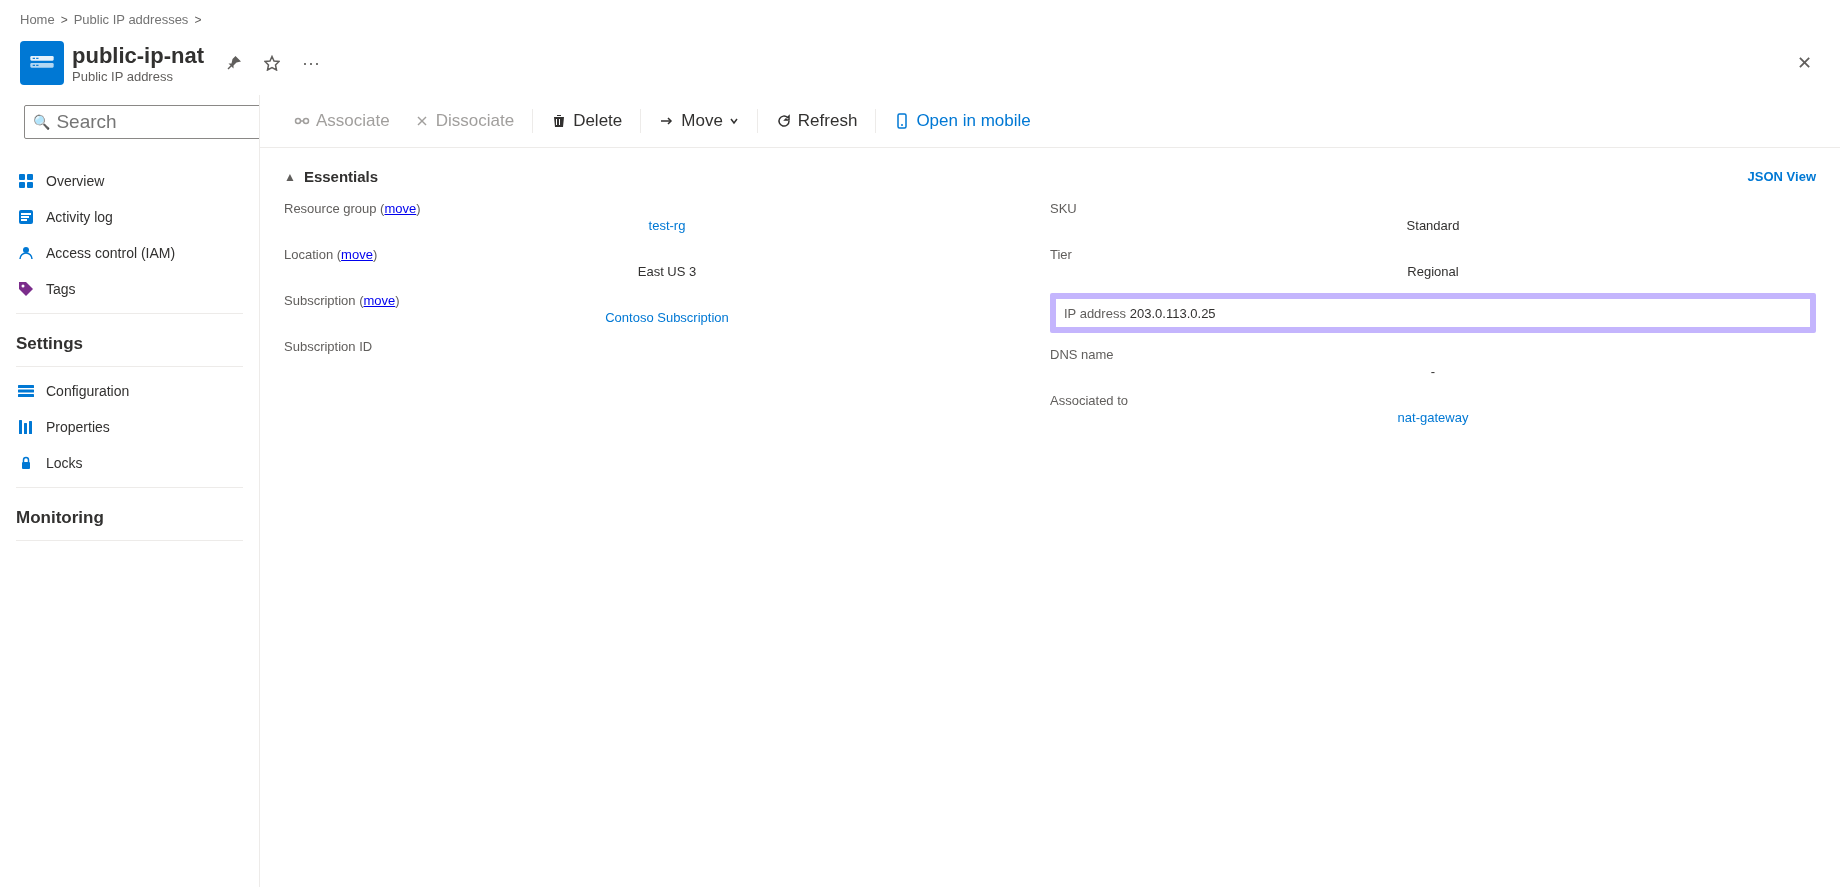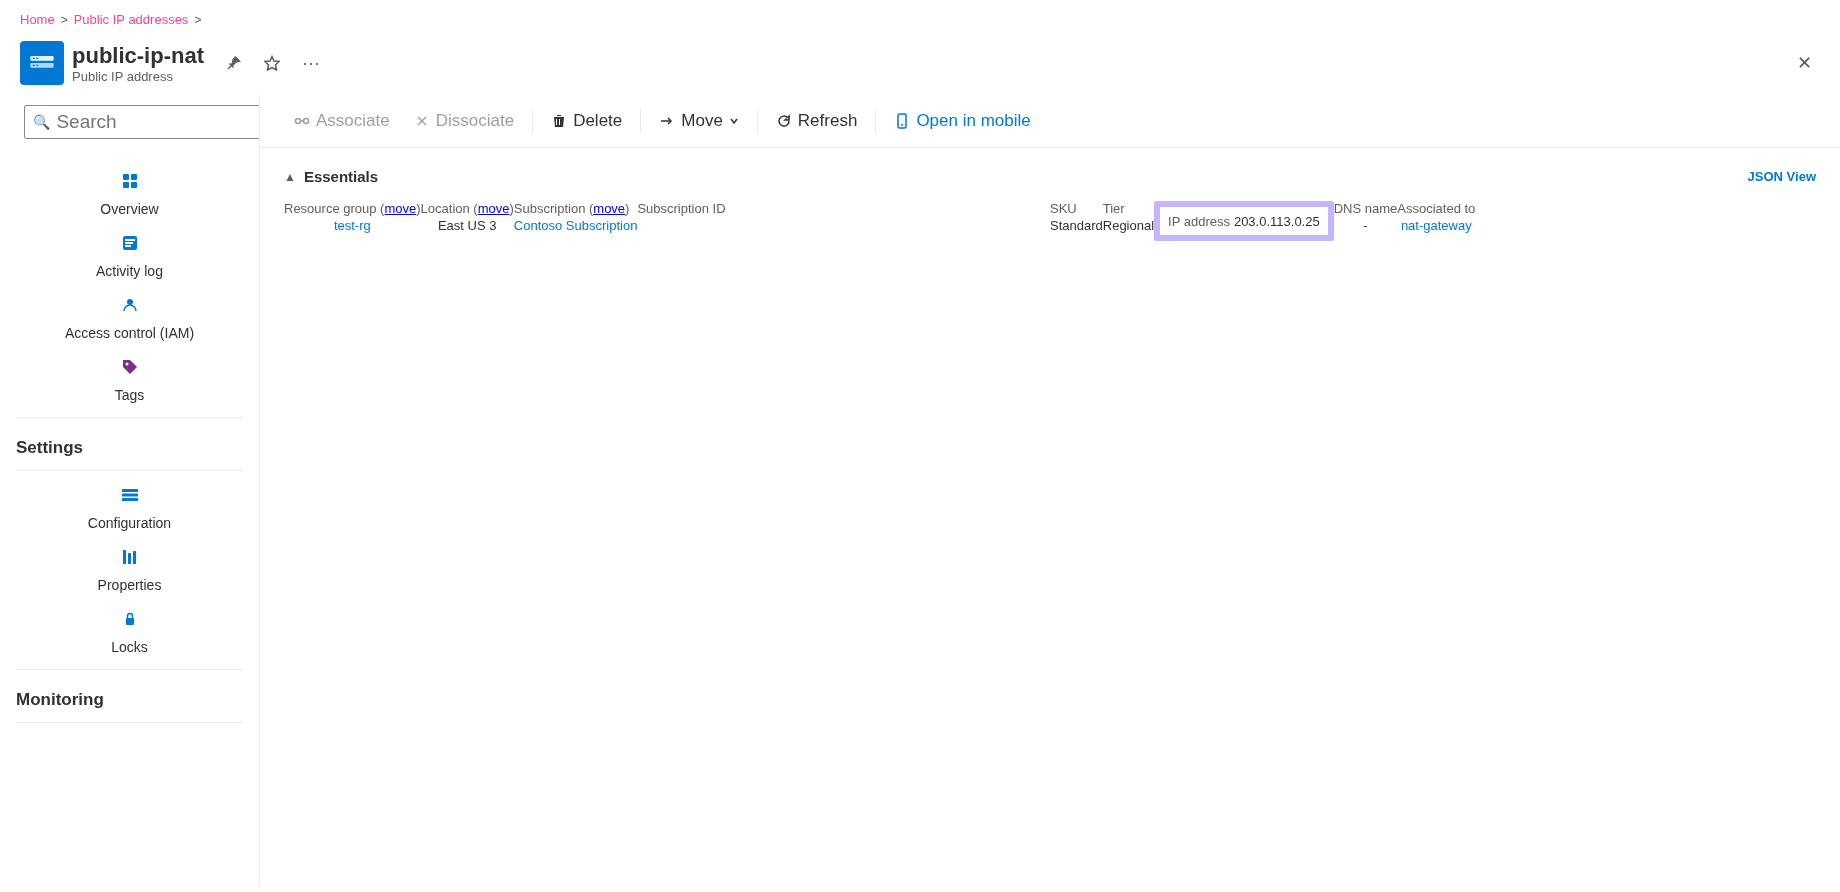--- a/index.html
+++ b/index.html
@@ -1,20 +1,20 @@
 <!DOCTYPE html>
 <html><head>
   <meta charset="utf-8">
   <style>
     * { box-sizing: border-box; margin: 0; padding: 0; }
     body { font-family: 'Segoe UI', Arial, sans-serif; font-size: 14px; color: #323130; background: #fff; height: 892px; width: 1840px; overflow: hidden; }
 
     
     .breadcrumb { display: flex; align-items: center; gap: 6px; padding: 12px 20px 8px 20px; font-size: 13px; }
-    .breadcrumb a { color: #ec4899; text-decoration: none; }
+    .breadcrumb a { color: #737373; text-decoration: none; }
     .breadcrumb .sep { color: #605e5c; font-size: 12px; }
 
     
     .resource-header { display: flex; align-items: center; padding: 6px 20px 10px 20px; gap: 8px; }
     .resource-icon { width: 44px; height: 44px; background: #0078d4; border-radius: 4px; display: flex; align-items: center; justify-content: center; flex-shrink: 0; }
     .resource-icon svg { width: 28px; height: 28px; }
     .resource-title-area { display: flex; flex-direction: column; }
     .resource-name { font-size: 22px; font-weight: 600; color: #323130; }
     .resource-type { font-size: 13px; color: #605e5c; }
     .header-actions { display: flex; align-items: center; gap: 14px; margin-left: 10px; }
@@ -24,42 +24,42 @@
     
     .main-layout { display: flex; height: calc(892px - 100px); }
 
     
     .sidebar { width: 260px; flex-shrink: 0; border-right: 1px solid #edebe9; padding: 10px 0; overflow-y: auto; }
     .search-box { margin: 0 12px 12px 12px; display: flex; align-items: center; border: 1px solid #8a8886; border-radius: 2px; padding: 5px 8px; gap: 6px; background: #fff; }
     .search-box input { border: none; outline: none; font-size: 19px; flex: 1; color: #323130; }
     .search-box .search-icon { color: #605e5c; font-size: 14px; }
     .collapse-btn { background: none; border: none; cursor: pointer; color: #605e5c; font-size: 14px; margin-right: 6px; }
 
-    .nav-item { display: flex; align-items: center; gap: 10px; padding: 8px 16px; cursor: pointer; font-size: 14px; color: #323130; flex-direction: column; }
+    .nav-item { display: flex; align-items: center; gap: 10px; padding: 8px 16px; cursor: pointer; font-size: 14px; color: #323130; }
     .nav-item .nav-icon { width: 20px; height: 20px; display: flex; align-items: center; justify-content: center; flex-shrink: 0; }
     .nav-section-title { font-size: 17px; font-weight: 600; color: #323130; padding: 14px 16px 6px 16px; }
     .nav-divider { border: none; border-top: 1px solid #edebe9; margin: 6px 16px; }
 
     
     .content { flex: 1; overflow-y: auto; padding: 0; }
 
     
     .toolbar { display: flex; align-items: center; gap: 4px; padding: 10px 24px; border-bottom: 1px solid #edebe9; }
     .toolbar-btn { display: flex; align-items: center; gap: 6px; padding: 6px 10px; background: none; border: none; cursor: pointer; font-size: 17px; color: #323130; border-radius: 2px; }
     .toolbar-btn.disabled { color: #a19f9d; cursor: default; }
     .toolbar-divider { width: 1px; height: 24px; background: #edebe9; margin: 0 4px; }
 
     
     .essentials { padding: 20px 24px; }
     .essentials-header { display: flex; align-items: center; gap: 8px; margin-bottom: 16px; font-size: 15px; font-weight: 600; color: #323130; }
     .essentials-header .chevron { font-size: 12px; color: #605e5c; }
     .json-view-link { margin-left: auto; color: #0078d4; text-decoration: none; font-size: 13px; }
 
     .essentials-grid { display: grid; grid-template-columns: 1fr 1fr; gap: 0; }
-    .essentials-col { display: flex; flex-direction: row; gap: 0; }
+    .essentials-col { display: flex; flex-direction: column; gap: 0; }
     .essentials-item { display: flex; flex-direction: column; margin-bottom: 14px; }
     .essentials-label { font-size: 13px; color: #605e5c; margin-bottom: 2px; }
     .essentials-value { font-size: 13px; color: #323130; text-align: center; }
     .essentials-value a { color: #0078d4; text-decoration: none; }
 
     
     .ip-highlight-box { border: 6px solid #c4b5fd; border-radius: 2px; padding: 6px 8px; display: inline-block; }
   </style>
 </head>
 <body>

